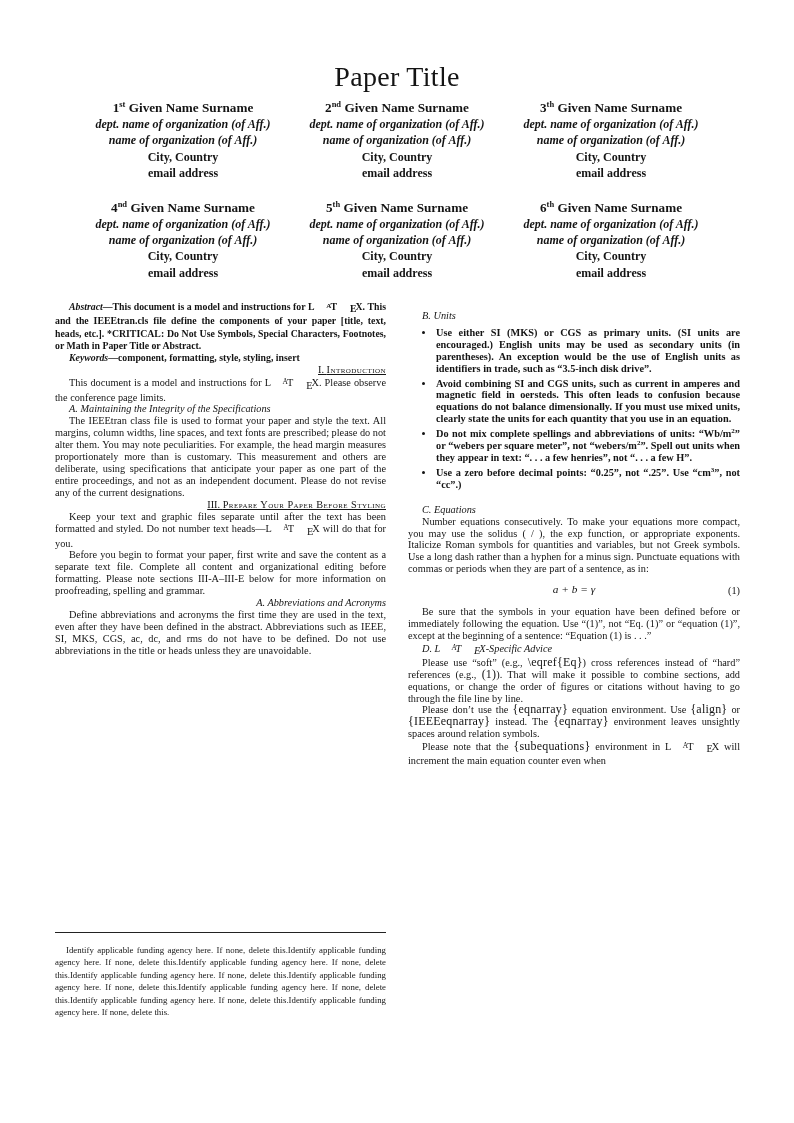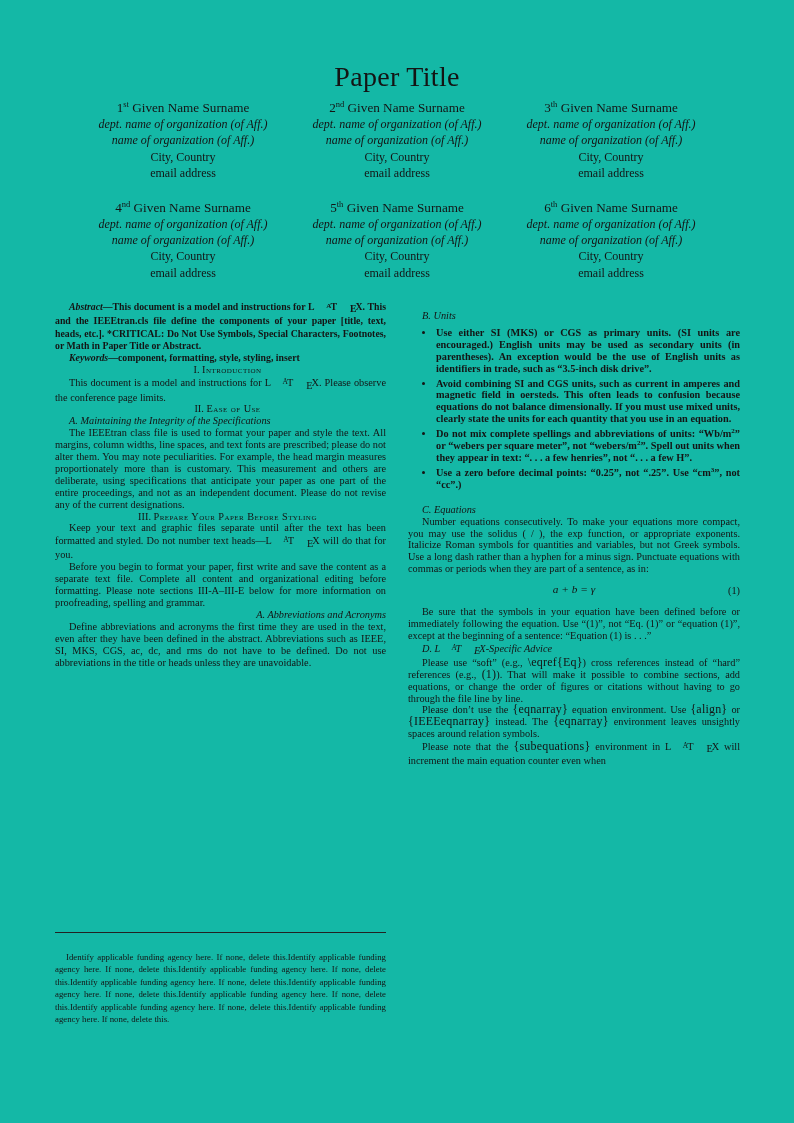--- a/index.html
+++ b/index.html
@@ -1,50 +1,50 @@
 <!DOCTYPE html>
 <html><head>
 <meta charset="utf-8">
 <style>
   html,body{margin:0;padding:0;background:#e8e8e8;}
   .page{
     position:relative;
     width:794px;height:1123px;
     margin:0 auto;
-    background:#14b8a6;
+    background:#ffffff;
     color:#141414;
     font-family:"Liberation Serif", serif;
     overflow:hidden;
   }
   
   .paper-title{
     position:absolute;top:42px;left:0;width:100%;
     text-align:center;font-size:28px;font-weight:400;letter-spacing:0.3px;
   }
   
   .authors{position:absolute;top:99px;left:76px;width:642px;}
-  .author-row{display:flex;justify-content:space-between;}
+  .author-row{display:flex;justify-content:space-between;font-weight:bold;}
   .author-row + .author-row{margin-top:17px;}
   .author-block{width:214px;text-align:center;}
   .author-name{font-size:13.2px;line-height:17px;}
   .author-name sup{font-size:8.5px;line-height:0;}
   .author-line{font-size:12px;line-height:16.4px;}
   .italic{font-style:italic;}
   
   .col{position:absolute;top:300px;font-size:10.3px;line-height:11.9px;text-align:justify;}
   .col-left{left:55px;width:331px;}
   .col-right{left:408px;width:332px;}
   .col p{margin:0;text-indent:14px;}
   
   .abstract,.keywords{font-weight:bold;font-size:9.8px;line-height:12.3px;text-indent:14px;margin:0;}
   .abstract{margin-top:6px;}
   .keywords{margin-top:11px;}
   .abs-label{font-style:italic;}
   
-  .sec-head{text-align:center;font-weight:400;margin:13px 0 7px;text-indent:0;}
+  .sec-head{text-align:right;font-weight:400;margin:13px 0 7px;text-indent:0;text-decoration:underline;}
   .sec-head .sc{font-variant:small-caps;letter-spacing:0.45px;}
   .sub-head{font-style:italic;margin:7px 0 6px;text-indent:0;text-align:left;}
   .sub-head-gap{margin-top:40px;text-align:right;}
   .sub-head-gap2{margin-top:20px;}
   
   ul.bullets{margin:5px 0 6px;padding-left:27px;list-style:disc outside;}
   ul.bullets li{margin:0 0 3px 0;padding-left:1px;font-weight:bold;}
   sup{font-size:7px;vertical-align:super;line-height:0;}
   
   .eq-row{position:relative;margin:9px 0 10px;text-indent:0;text-align:center;font-size:11.3px;}
@@ -52,21 +52,21 @@
   .eq-num{position:absolute;right:0;top:1px;font-style:normal;font-size:10.3px;}
   
   .tt{font-family:Liberation Serif, serif;font-size:12px;letter-spacing:0.2px;}
   
   .latex{white-space:nowrap;}
   .latex .lxa{display:inline-block;font-size:0.72em;vertical-align:0.25em;margin-left:-0.34em;margin-right:-0.12em;}
   .latex .lxe{display:inline-block;vertical-align:-0.23em;margin-left:-0.11em;margin-right:-0.1em;}
   
   .footnote{
     position:absolute;left:55px;top:932px;width:331px;
-    border-top:1.1px solid #222;padding-top:18px;
+    border-top:1.1px solid #222;padding-top:11px;
     font-size:8.8px;line-height:12.4px;text-align:justify;
   }
   .footnote p{margin:0;text-indent:11px;}
 </style>
 </head>
 <body>
 
 <div class="page">
 
   <h1 class="paper-title">Paper Title</h1>
@@ -122,21 +122,20 @@
 
   <div class="col col-left">
 
     <p class="abstract"><span class="abs-label">Abstract</span><span>—This document is a model and instructions for <span class="latex">L<span class="lxa">A</span>T<span class="lxe">E</span>X</span>. This and the IEEEtran.cls file define the components of your paper [title, text, heads, etc.]. *CRITICAL: Do Not Use Symbols, Special Characters, Footnotes, or Math in Paper Title or Abstract.</span></p>
 
     <p class="keywords"><span class="abs-label">Keywords</span><span>—component, formatting, style, styling, insert</span></p>
 
     <p class="sec-head"><span>I.</span>&nbsp;<span class="sc">Introduction</span></p>
     <p>This document is a model and instructions for <span class="latex">L<span class="lxa">A</span>T<span class="lxe">E</span>X</span>. Please observe the conference page limits.</p>
 
-    <p class="sec-head"><span>II.</span>&nbsp;<span class="sc">Ease of Use</span></p>
 
     <p class="sub-head"><span>A.</span> <span>Maintaining the Integrity of the Specifications</span></p>
     <p>The IEEEtran class file is used to format your paper and style the text. All margins, column widths, line spaces, and text fonts are prescribed; please do not alter them. You may note peculiarities. For example, the head margin measures proportionately more than is customary. This measurement and others are deliberate, using specifications that anticipate your paper as one part of the entire proceedings, and not as an independent document. Please do not revise any of the current designations.</p>
 
     <p class="sec-head"><span>III.</span>&nbsp;<span class="sc">Prepare Your Paper Before Styling</span></p>
     <p>Keep your text and graphic files separate until after the text has been formatted and styled. Do not number text heads—<span class="latex">L<span class="lxa">A</span>T<span class="lxe">E</span>X</span> will do that for you.</p>
     <p>Before you begin to format your paper, first write and save the content as a separate text file. Complete all content and organizational editing before formatting. Please note sections III-A–III-E below for more information on proofreading, spelling and grammar.</p>
 
     <p class="sub-head sub-head-gap"><span>A.</span> <span>Abbreviations and Acronyms</span></p>
     <p>Define abbreviations and acronyms the first time they are used in the text, even after they have been defined in the abstract. Abbreviations such as IEEE, SI, MKS, CGS, ac, dc, and rms do not have to be defined. Do not use abbreviations in the title or heads unless they are unavoidable.</p>

